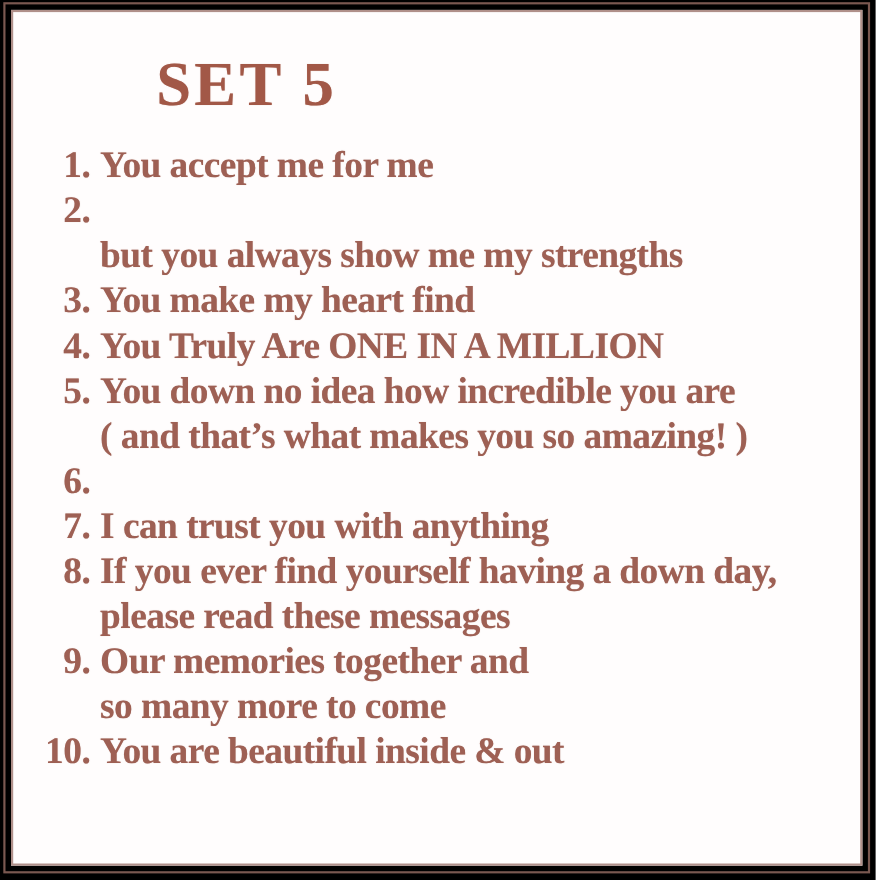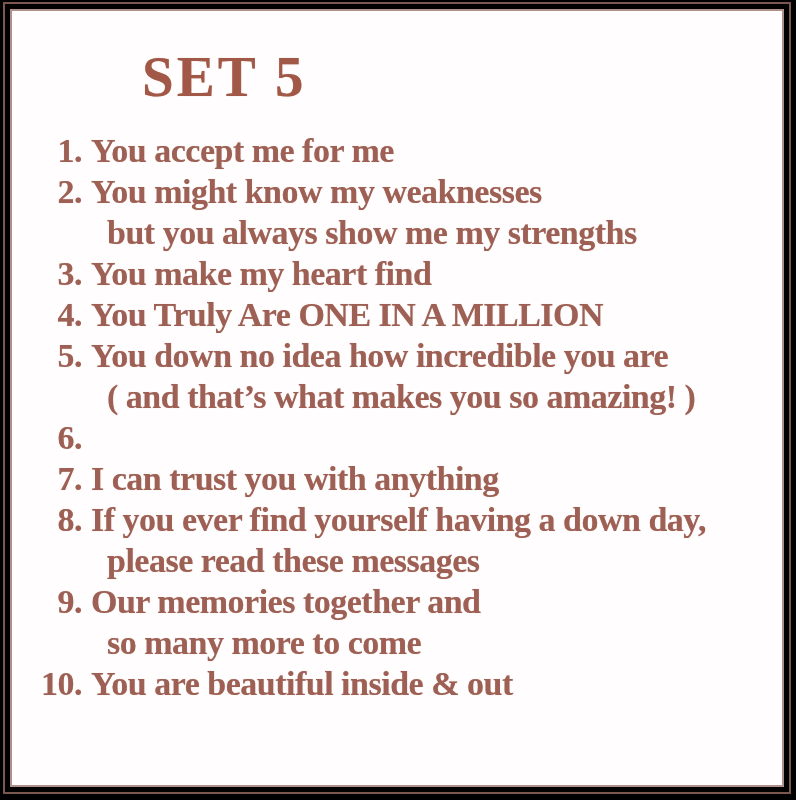--- a/index.html
+++ b/index.html
@@ -66,21 +66,21 @@
     width: 48px;
     text-align: right;
   }
   .txt {
     margin-left: 9px;
   }
   .row.cont {
     padding-left: 57px;
   }
   .row.cont .txt {
-    margin-left: 16px;
+    margin-left: 0;
     text-align: right;
   }
 </style>
 </head>
 <body>
 
 <div class="card">
   <div class="frame"></div>
   <div class="content">
 
@@ -88,21 +88,20 @@
 
     <div class="list">
 
       <div class="row">
         <span class="num">1.</span>
         <span class="txt">You accept me for me</span>
       </div>
 
       <div class="row">
         <span class="num">2.</span>
-        <span class="txt">You might know my weaknesses</span>
       </div>
       <div class="row cont">
         <span class="txt">but you always show me my strengths</span>
       </div>
 
       <div class="row">
         <span class="num">3.</span>
         <span class="txt">You make my heart find</span>
       </div>
 

